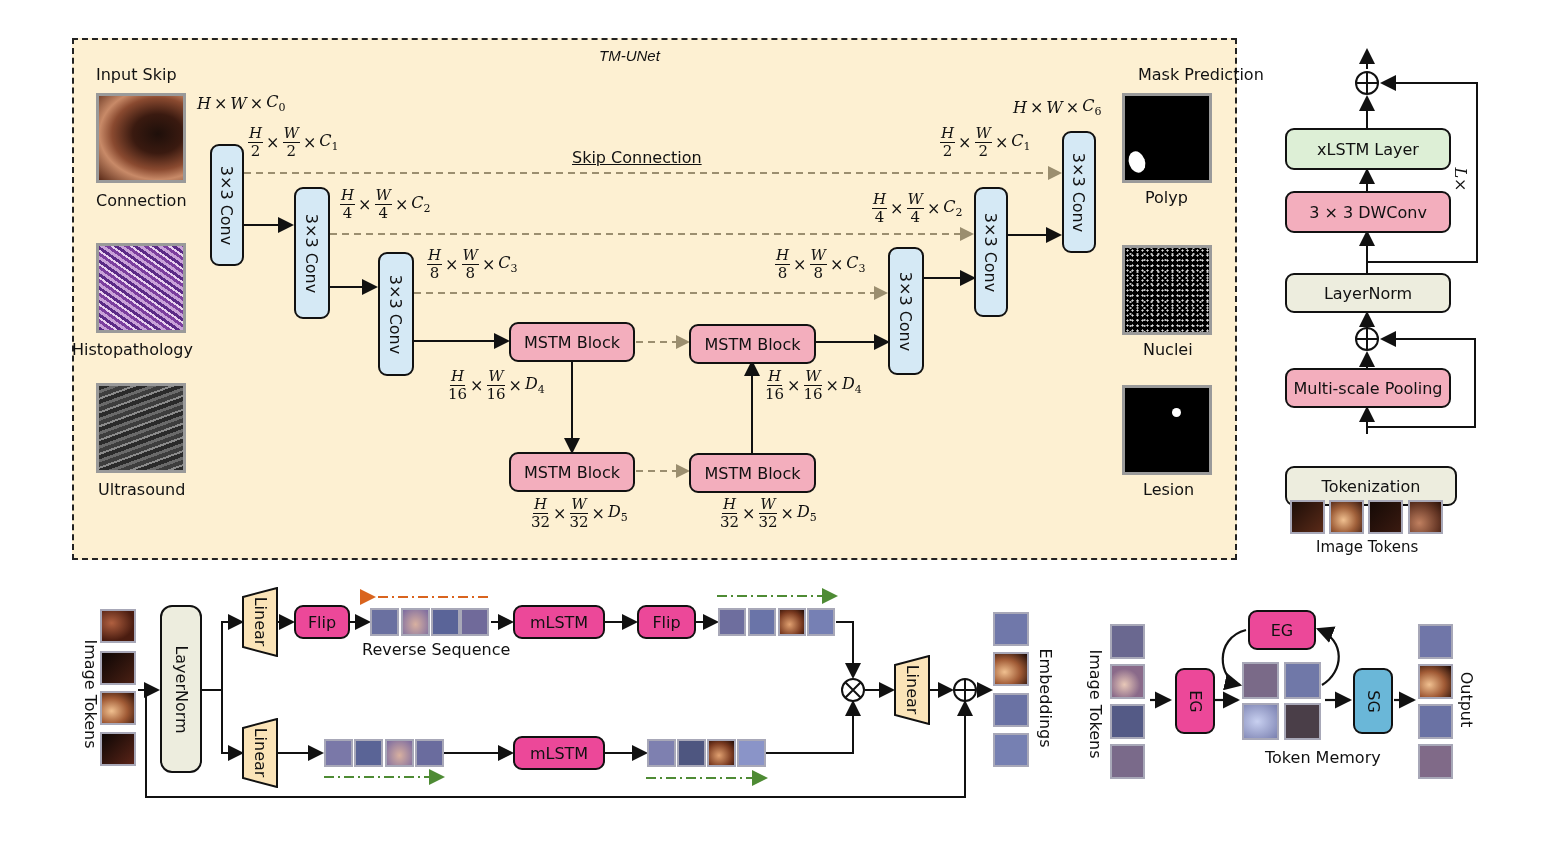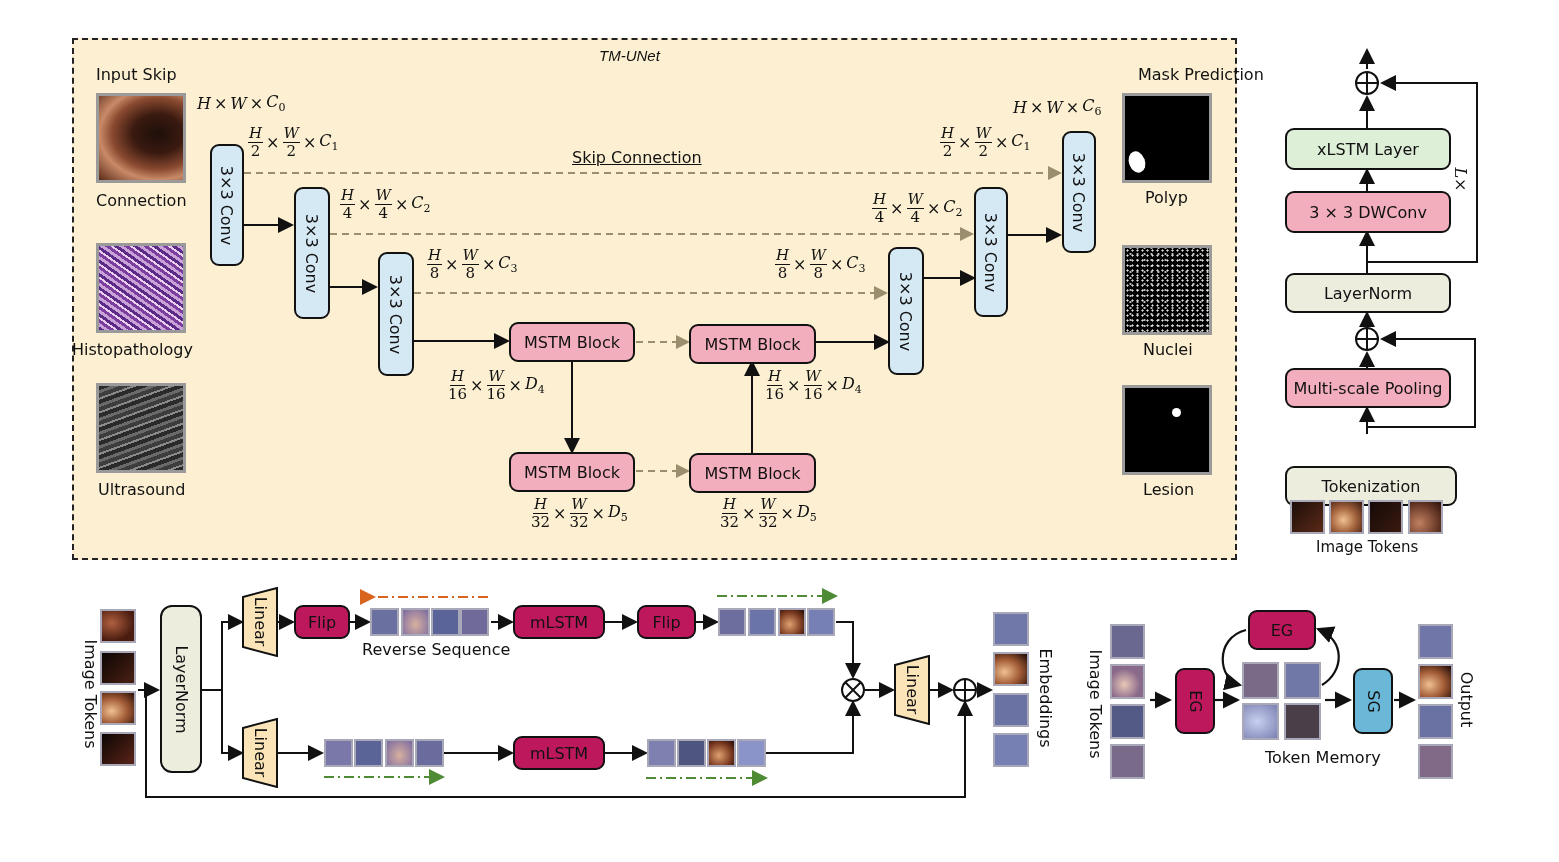--- a/index.html
+++ b/index.html
@@ -5,21 +5,21 @@
   html,body{margin:0;padding:0;background:#ffffff;}
   body{width:1559px;height:862px;position:relative;overflow:hidden;font-family:"Liberation Sans",sans-serif;color:#111;}
   .panel{position:absolute;border:2px dashed #222;box-sizing:border-box;}
   .ptitle{position:absolute;font-weight:normal;font-style:italic;font-size:15px;font-family:"Liberation Sans",sans-serif;}
   .box{position:absolute;border:2px solid #111;border-radius:9px;box-sizing:border-box;display:flex;align-items:center;justify-content:center;font-size:16px;font-family:"DejaVu Sans",sans-serif;}
   .conv{background:#d5e9f5;}
   .conv span{transform:rotate(90deg);white-space:nowrap;display:block;font-size:16px;}
   .mstm{background:#f3aebd;}
   .green{background:#ddefd6;}
   .beige{background:#ededde;}
-  .blue{background:#be185d;}
+  .blue{background:#ec4899;}
   .sg{background:#6ab7d8;}
   .lbl{position:absolute;font-size:16px;font-family:"DejaVu Sans",sans-serif;white-space:nowrap;}
   .math{position:absolute;font-family:"DejaVu Serif",serif;font-style:italic;font-size:16px;white-space:nowrap;display:flex;align-items:center;gap:3px;}
   .frac{display:inline-flex;flex-direction:column;align-items:center;line-height:1;font-size:15px;}
   .frac .num{border-bottom:1px solid #111;padding:0 1px 1px;}
   .frac .den{font-style:normal;padding-top:1px;}
   .times{font-style:normal;}
   sub{font-size:11px;font-style:normal;}
   .img{position:absolute;border:3px solid #9a9a9a;box-sizing:border-box;}
   .tok{position:absolute;border:2px solid #a8a8b8;box-sizing:border-box;}

